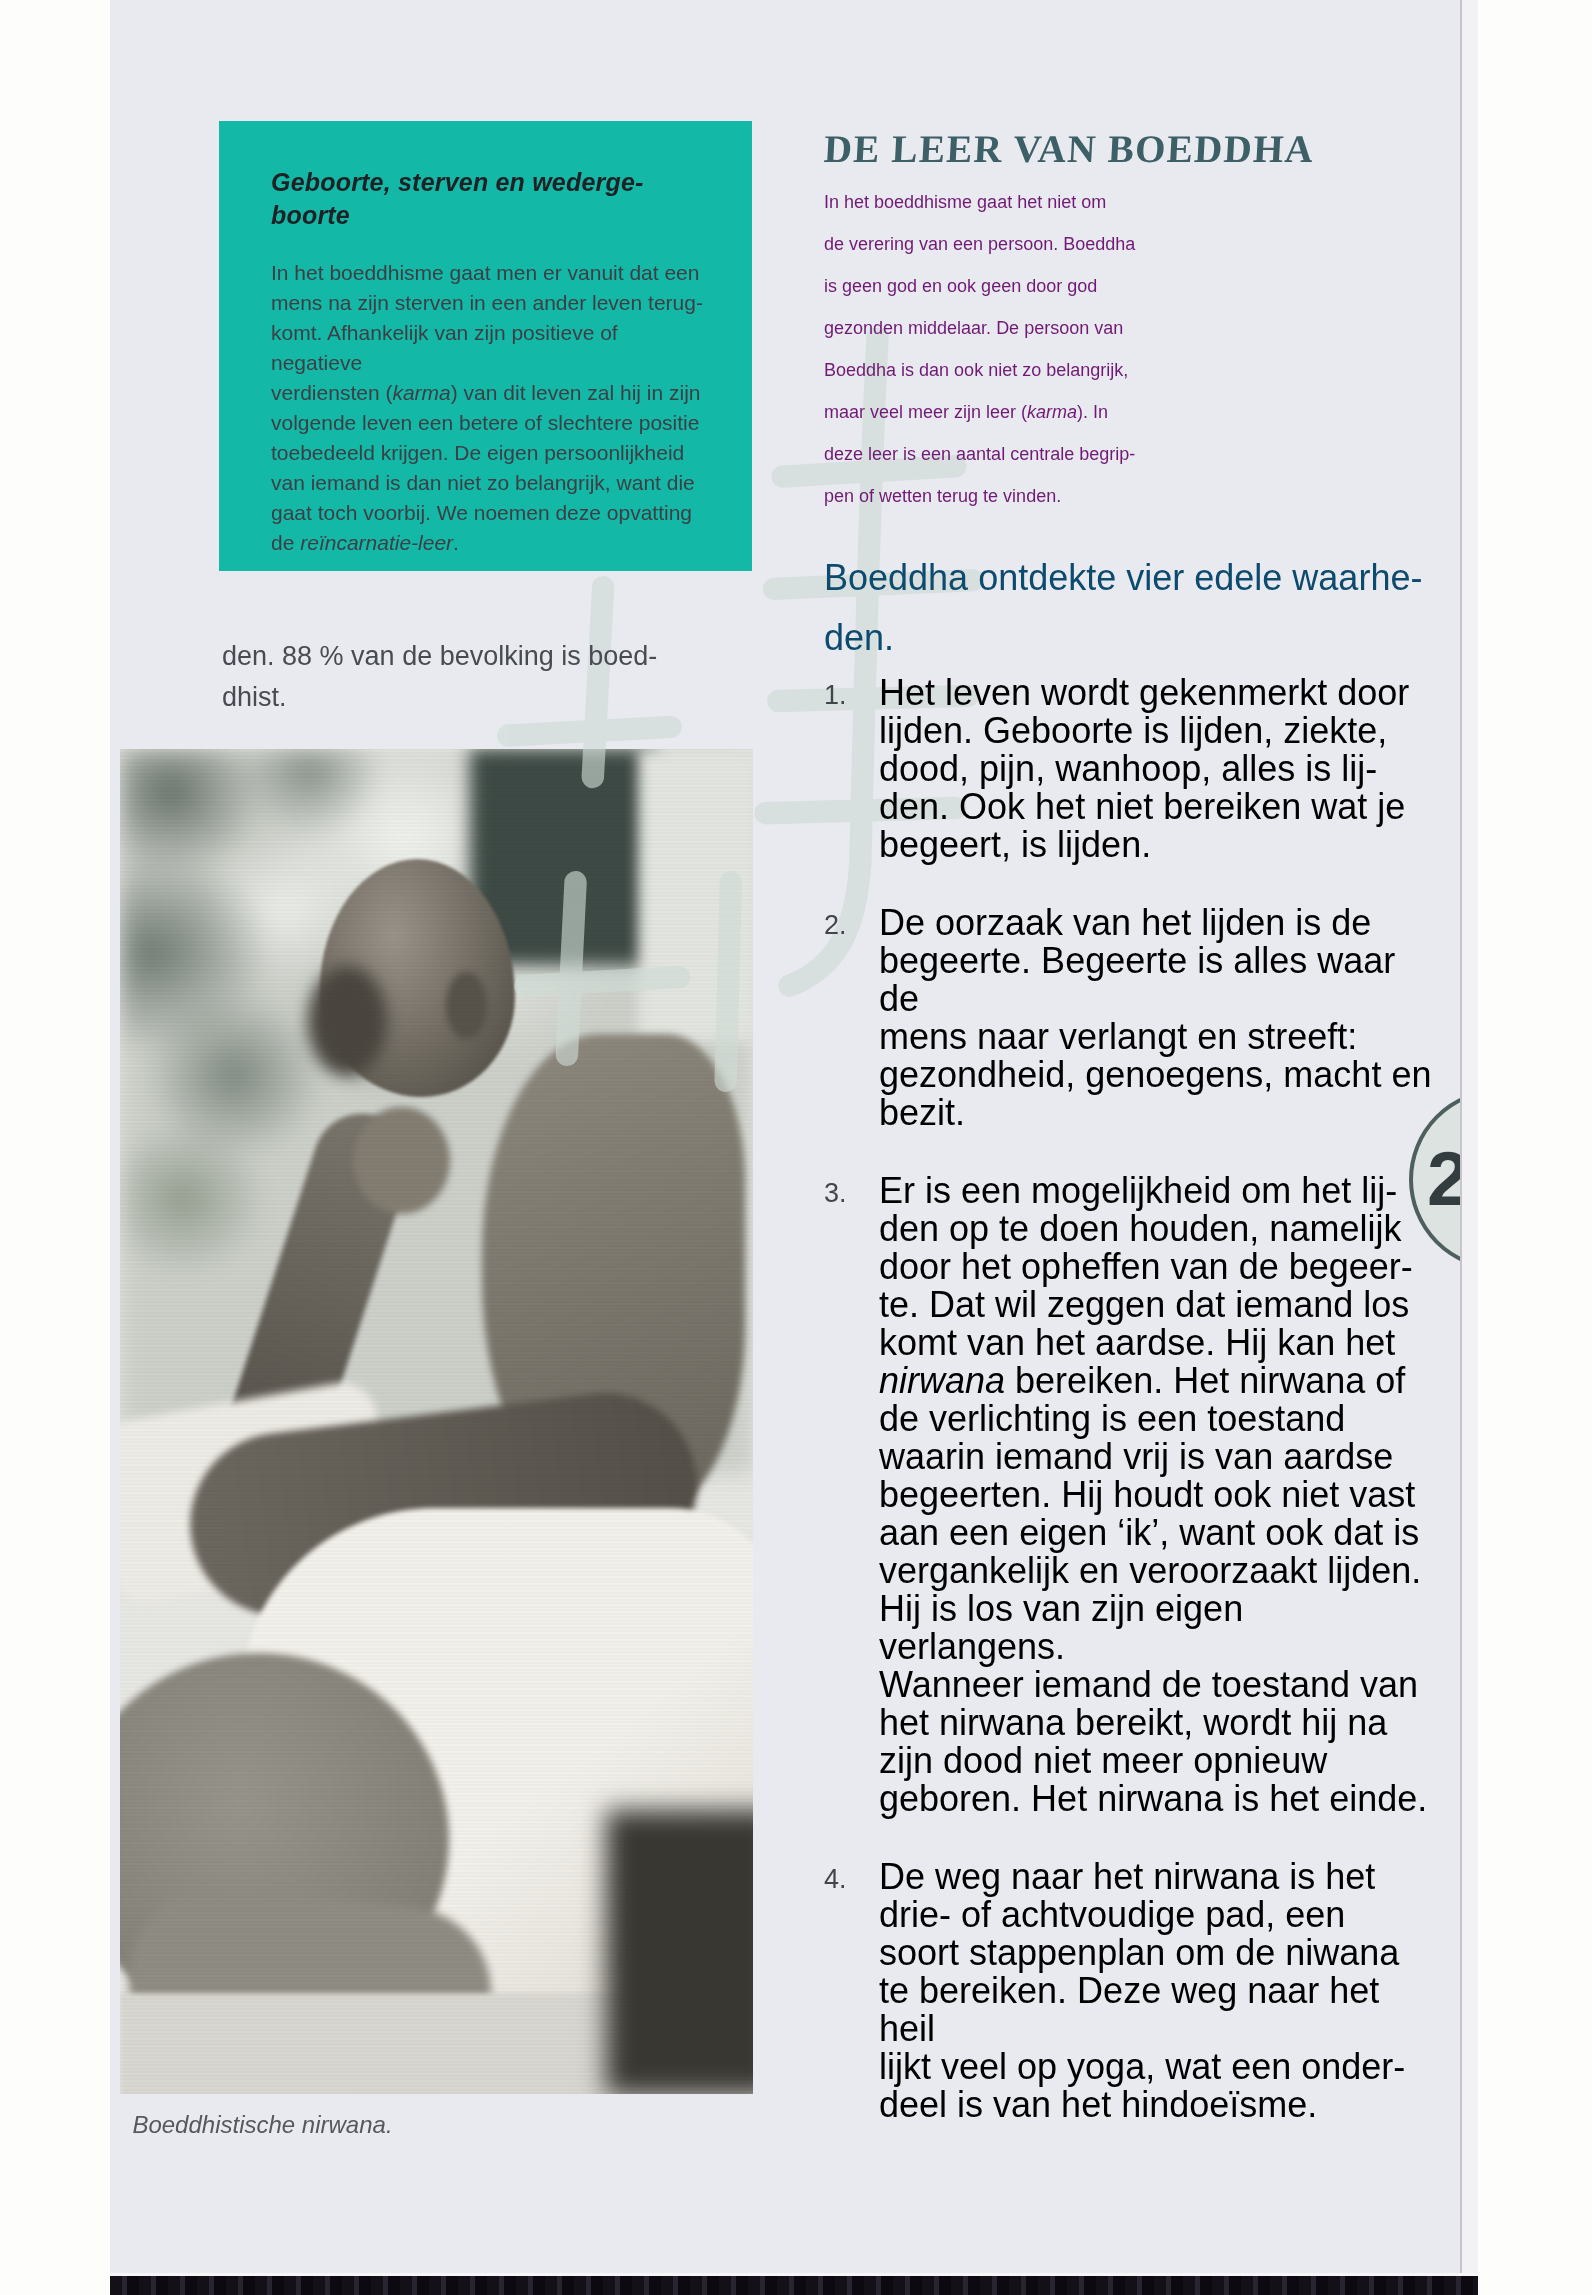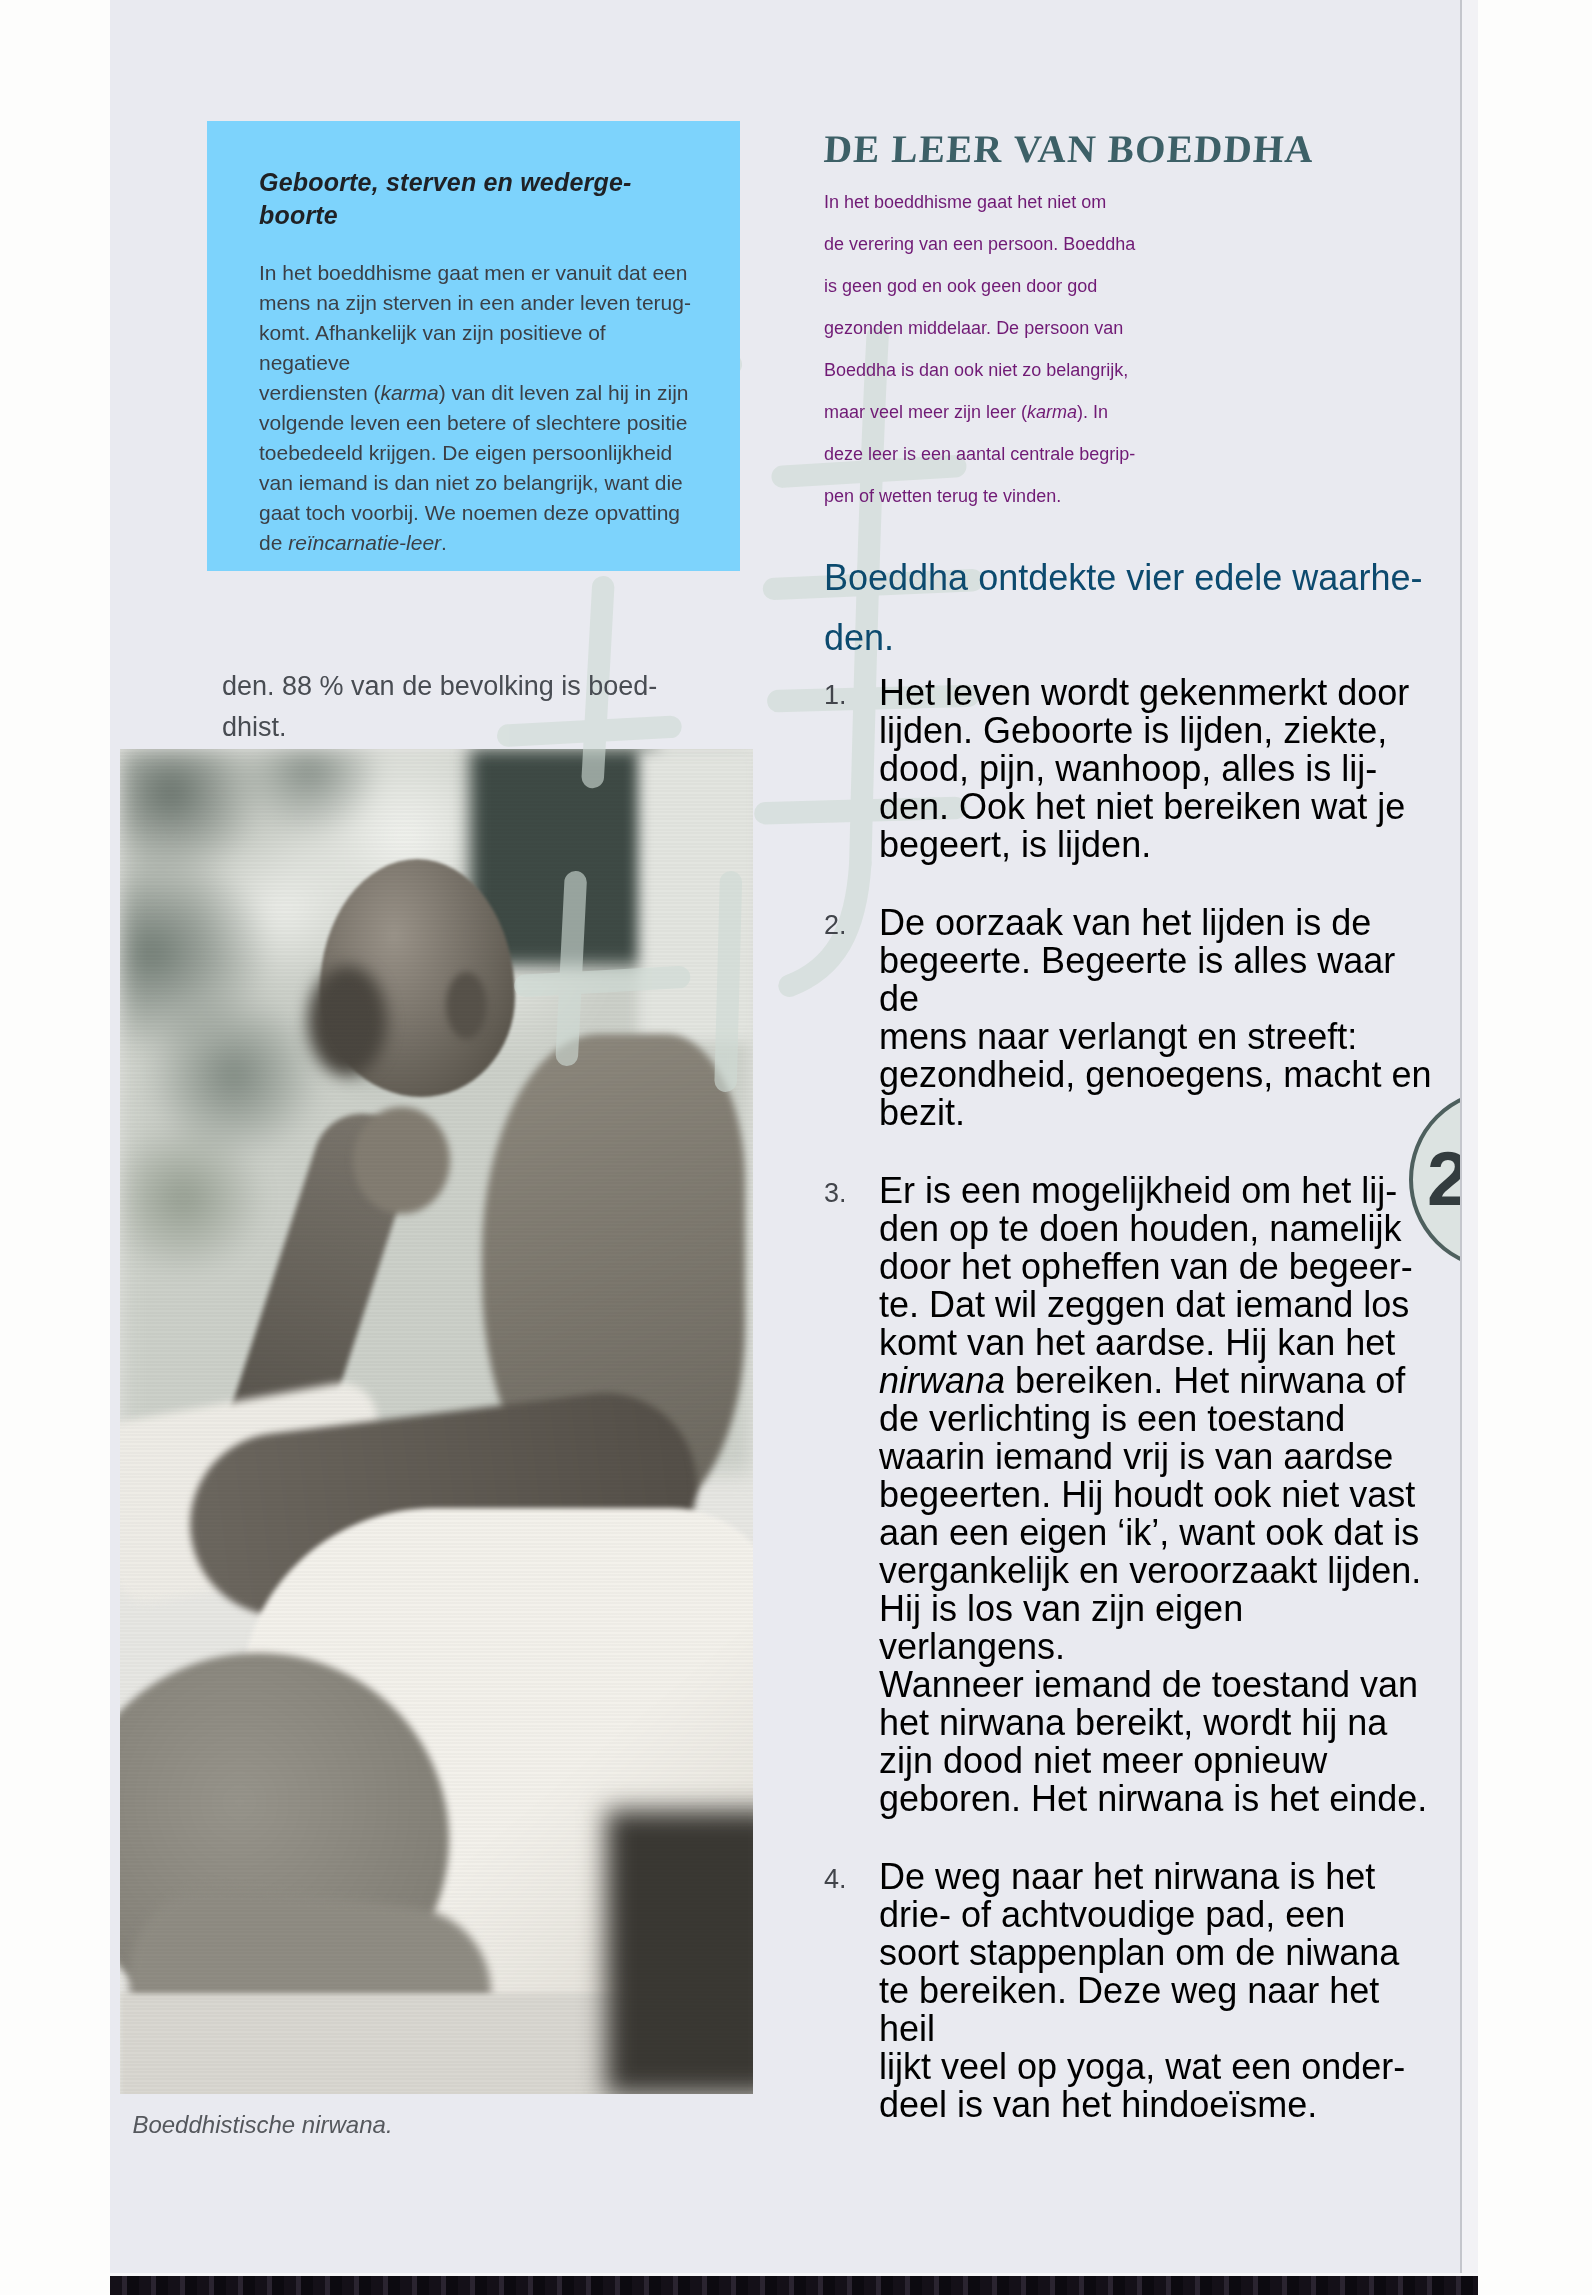--- a/index.html
+++ b/index.html
@@ -2,28 +2,28 @@
 <html style="font-size:14px"><head>
 <meta charset="utf-8">
 <style>
   html,body{margin:0;padding:0;background:#ffffff;}
   *{box-sizing:border-box;}
   .stage{position:relative;width:1592px;height:2295px;background:#fdfdfc;overflow:hidden;
          font-family:"Liberation Sans",sans-serif;}
   .page{position:absolute;left:110px;top:0;width:1368px;height:2295px;background:#e9eaf0;overflow:hidden;}
 
   
-  .infobox{position:absolute;left:97px;top:121px;width:533px;height:450px;background:#7dd3fc;
+  .infobox{position:absolute;left:109px;top:121px;width:533px;height:450px;background:#14b8a6;
            padding:45px 38px 0 52px;z-index:4;}
   .infobox h3{margin:0 0 26px 0;font-size:25px;line-height:33px;font-weight:bold;font-style:italic;
               color:#1f2125;letter-spacing:0.2px;}
   .infobox p{margin:0;font-size:21px;line-height:30px;color:#3c3f45;}
 
   
-  .leftcont{position:absolute;left:112px;top:666px;margin:0;font-size:27px;line-height:41px;
+  .leftcont{position:absolute;left:112px;top:636px;margin:0;font-size:27px;line-height:41px;
             color:#484c52;z-index:4;}
 
   
   .photo{position:absolute;left:10.4px;top:749px;width:633px;height:1345px;background:#e7e7e3;
          overflow:hidden;z-index:2;}
   .photo div{position:absolute;}
   .ph-bokeh{left:0;top:0;width:100%;height:725px;filter:blur(10.4px);
     background:
       radial-gradient(138px 121px at 8% 6%,  #4e5a53cc, transparent 70%),
       radial-gradient(104px 95px at 30% 3%, #6f7a73bb, transparent 70%),

